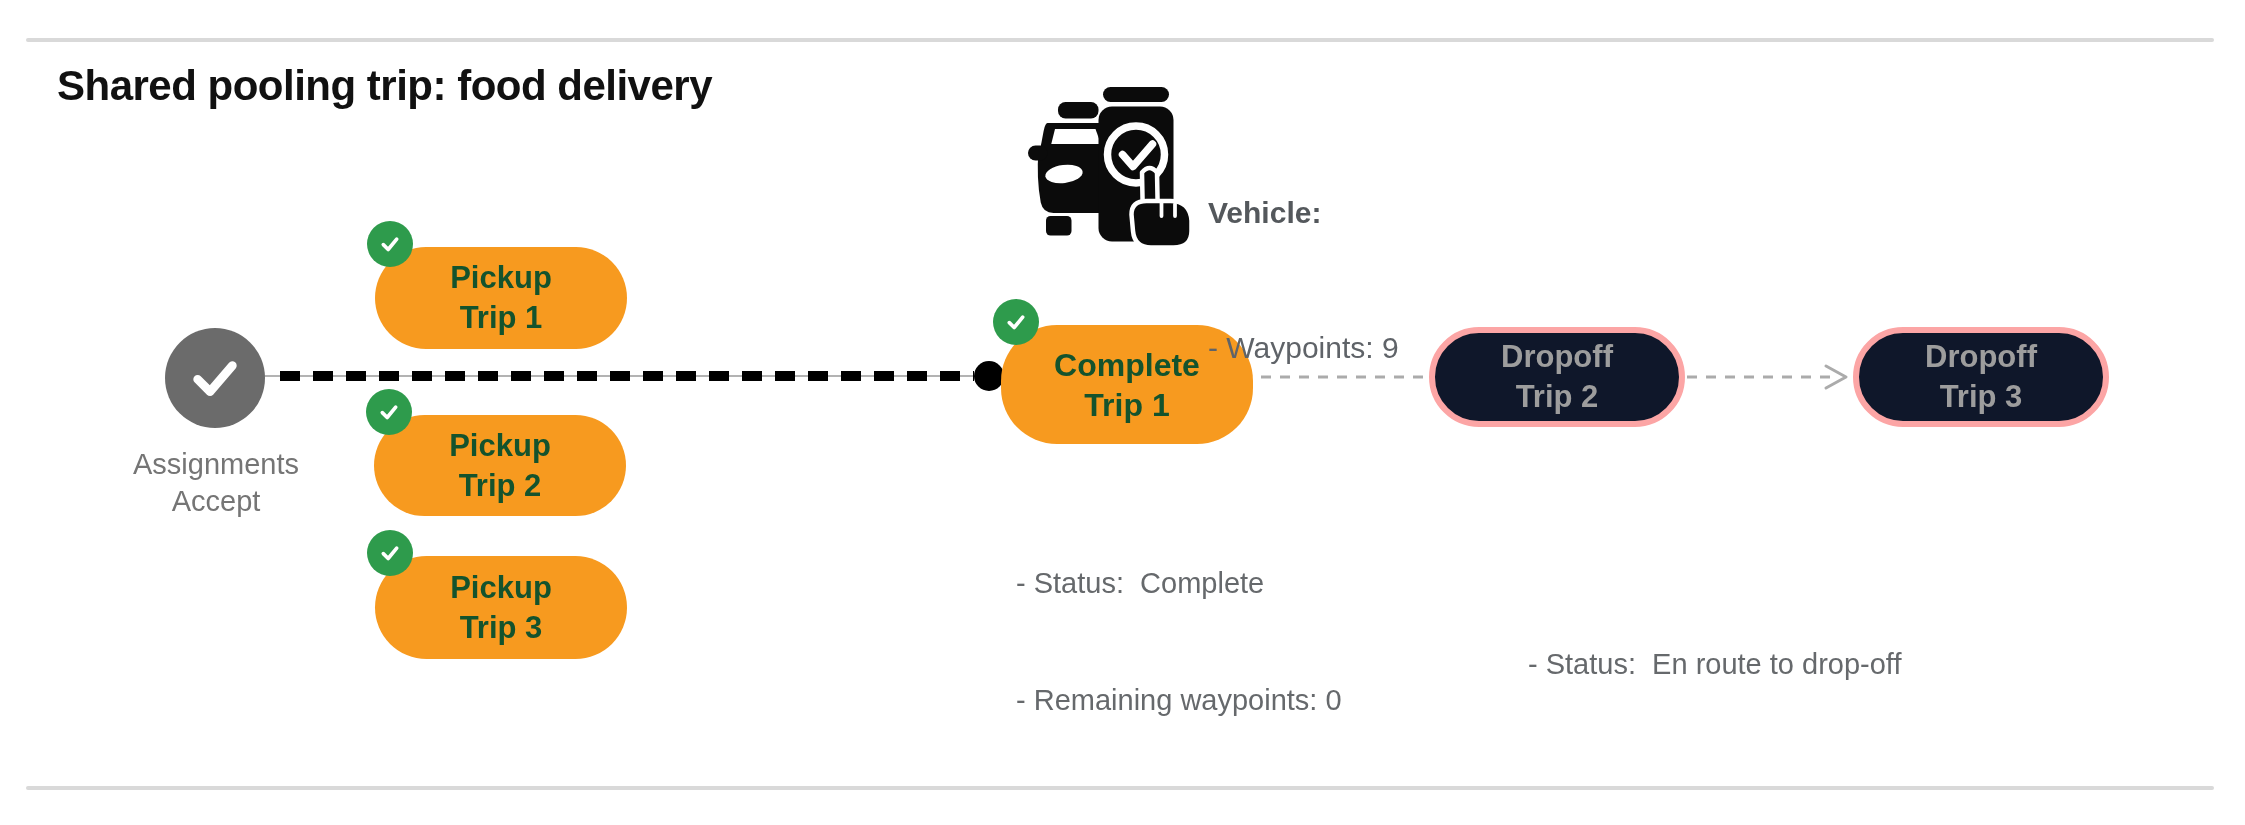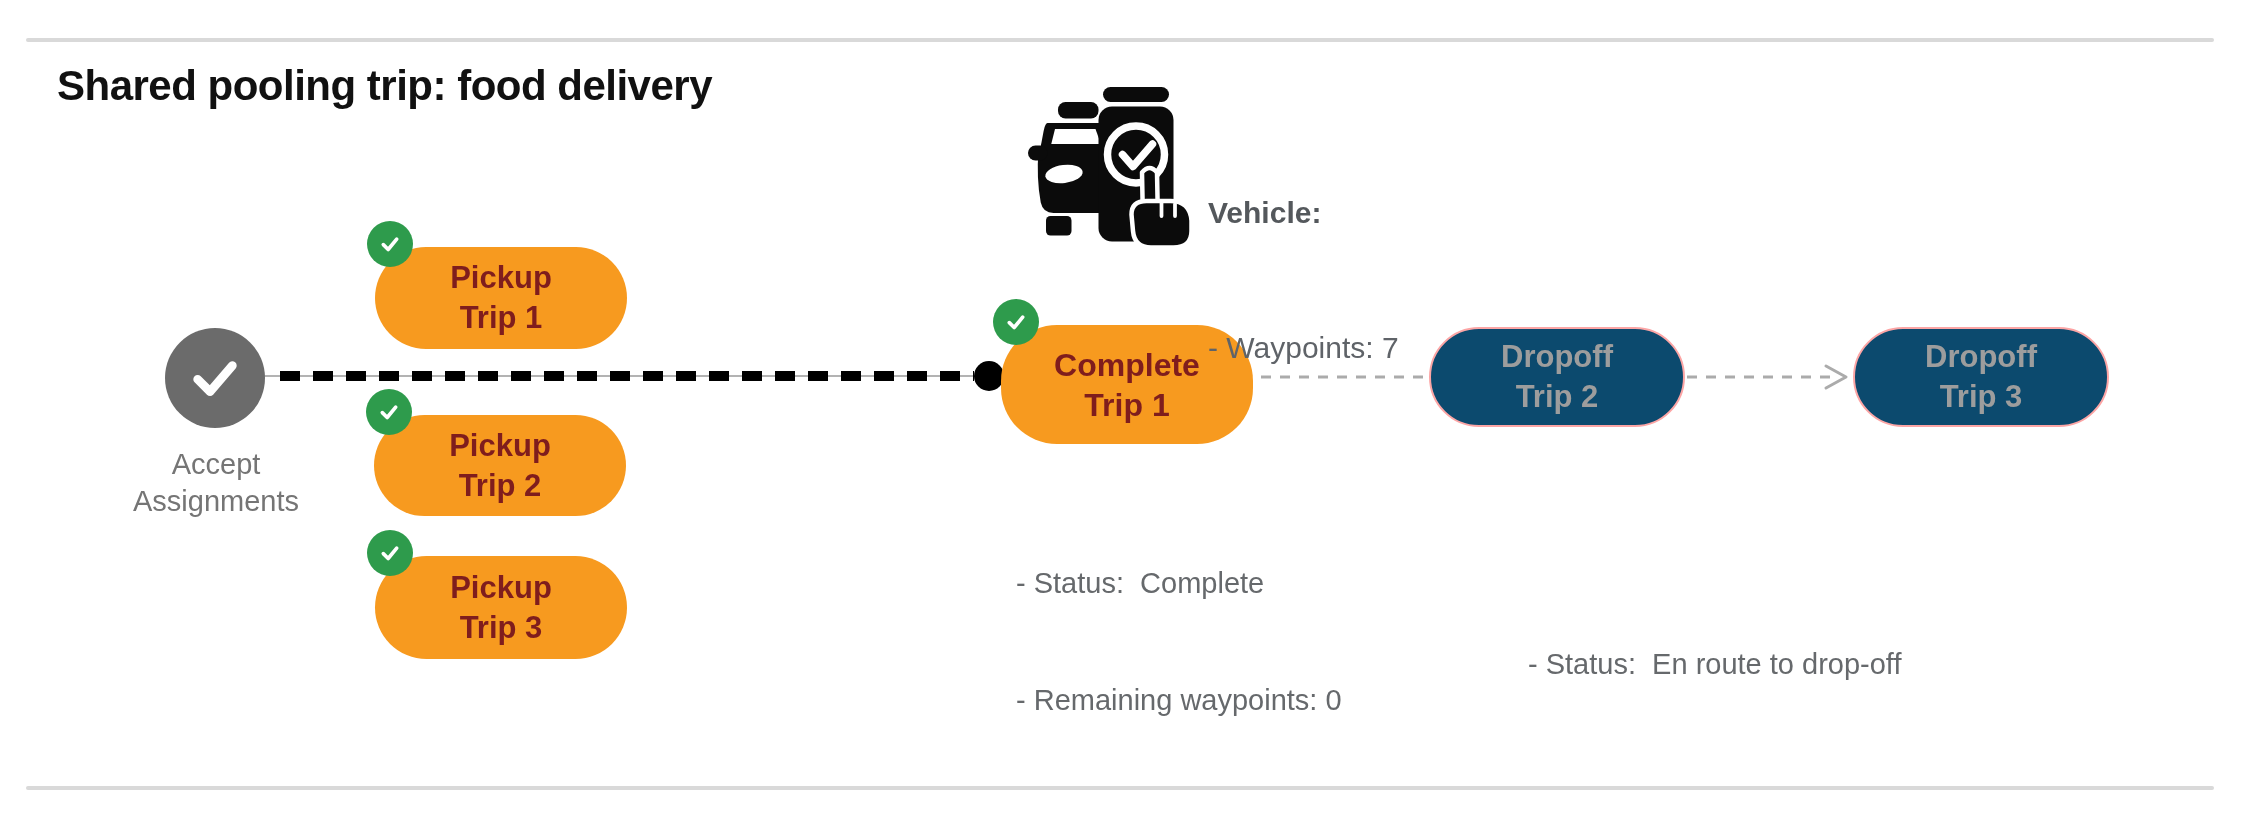--- a/index.html
+++ b/index.html
@@ -22,22 +22,22 @@
   }
   .start-label {
     position:absolute; left:66px; top:446px; width:300px; text-align:center;
     color:#757575; font-size:29px; line-height:37px;
   }
   .pill {
     position:absolute; border-radius:56px; display:flex; flex-direction:column;
     align-items:center; justify-content:center; text-align:center;
     font-weight:bold; font-size:31px; line-height:40px; white-space:nowrap;
   }
-  .pill.filled { background:#f79a1f; color:#7f1d1d; }
-  .pill.outline { background:#0c4a6e; border:2px solid #fca5a5; color:#9d9d9d;text-align:center; }
+  .pill.filled { background:#f79a1f; color:#14532d; }
+  .pill.outline { background:#0f172a; border:6px solid #fca5a5; color:#9d9d9d;text-align:center; }
   .badge {
     position:absolute; left:-8px; top:-26px; width:46px; height:46px; border-radius:50%;
     background:#2e9b4c; display:flex; align-items:center; justify-content:center;
   }
   .vehicle-icon { position:absolute; left:1028px; top:78px; }
   .vehicle-text { position:absolute; left:1208px; top:100px; color:#5f6368; font-size:30px; line-height:45px; white-space:pre; }
   .vehicle-text .hd { font-weight:bold; color:#54585c; }
   .status-block { position:absolute; font-size:29px; line-height:39px; color:#66696c; white-space:pre; }
   .status-block .hd { font-weight:bold; color:#54585c; }
   .sb-1 { left:1016px; top:486px; }
@@ -61,22 +61,22 @@
     <line x1="1687" y1="377" x2="1838" y2="377" stroke="#ababab" stroke-width="3" stroke-dasharray="10 9"></line>
     <polyline points="1826,366 1846,377 1826,388" fill="none" stroke="#ababab" stroke-width="3" stroke-linecap="round" stroke-linejoin="round"></polyline>
   </svg>
 
   <div class="start-node">
     <svg width="62" height="62" viewBox="0 0 100 100">
       <polyline points="22,52 42,72 78,30" fill="none" stroke="#ffffff" stroke-width="14" stroke-linecap="round" stroke-linejoin="round"></polyline>
     </svg>
   </div>
   <div class="start-label">
+    <div>Assignments</div>
     <div>Accept</div>
-    <div>Assignments</div>
   </div>
 
   <div class="pill filled" style="left:375px;top:247px;width:252px;height:102px">
     <span class="badge">
       <svg width="28" height="28" viewBox="0 0 46 46">
           <polyline points="12,24 20,32 34,15" fill="none" stroke="#ffffff" stroke-width="6" stroke-linecap="round" stroke-linejoin="round"></polyline>
         </svg>
     </span>
     <span>Pickup</span>
     <span>Trip 1</span>
@@ -136,21 +136,21 @@
     <rect x="47" y="19" width="50" height="90" rx="9" fill="#0b0b0b"></rect>
     <circle cx="72" cy="51" r="19" fill="none" stroke="#ffffff" stroke-width="5"></circle>
     <path d="M63 51 l7 8 l13 -15" fill="none" stroke="#ffffff" stroke-width="5" stroke-linecap="round" stroke-linejoin="round"></path>
     <path d="M76 63 q5 -6 10 0 l0.5 25 h-10 z" fill="#0b0b0b" stroke="#ffffff" stroke-width="3" stroke-linejoin="round"></path>
     <path d="M69 91 q0 -9 10 -9 h16 q13 0 14 13 v7 q0 11 -12 11 h-15 q-11 0 -12 -11 z" fill="#0b0b0b" stroke="#ffffff" stroke-width="3" stroke-linejoin="round"></path>
     <path d="M89 83 v9 M98 84 v8" fill="none" stroke="#ffffff" stroke-width="2.5" stroke-linecap="round"></path>
   </svg>
 
   <div class="vehicle-text">
     <div class="hd">Vehicle:</div>
-    <div>- Waypoints: 7</div>
+    <div>- Waypoints: 9</div>
   </div>
 
   <div class="status-block sb-1">
     <div>- Status:  Complete</div>
     <div>- Remaining waypoints: 0</div>
     
     
     
   </div>
 

